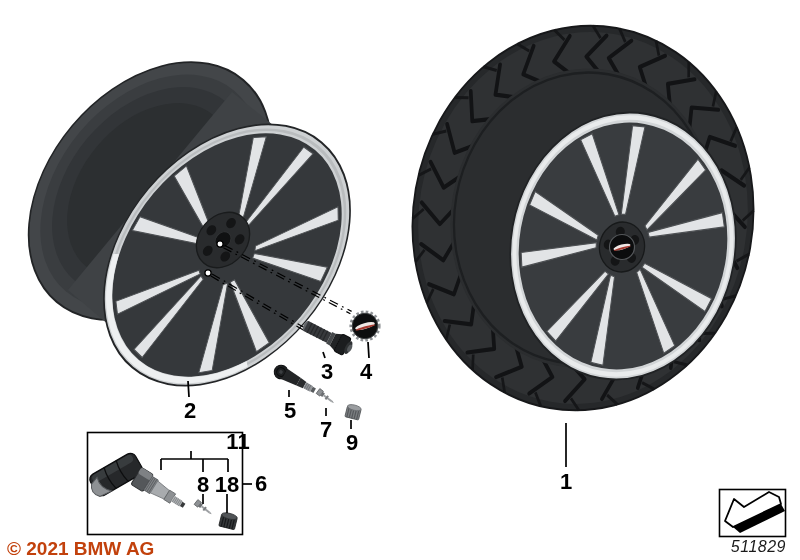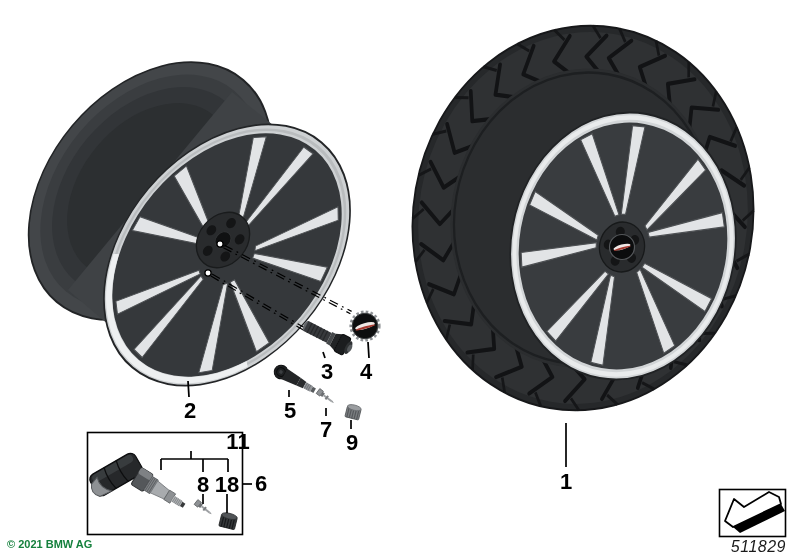--- a/index.html
+++ b/index.html
@@ -1,21 +1,21 @@
 <!DOCTYPE html>
 <html><head>
 <meta charset="utf-8">
 <style>
   html,body{margin:0;padding:0;background:#ffffff;}
   .stage{position:relative;width:800px;height:560px;background:#fff;overflow:hidden;
          font-family:"Liberation Sans",sans-serif;}
   .stage svg{position:absolute;left:0;top:0;}
   .lbl{position:absolute;transform:translateX(-50%);font-weight:700;font-size:22px;
        line-height:1;color:#000;white-space:nowrap;user-select:none;}
-  .copyright{position:absolute;left:7px;top:538px;font-weight:700;font-size:11px;color:#15803d;}
+  .copyright{position:absolute;left:7px;top:538px;font-weight:700;font-size:19px;color:#c2410c;}
   .diagram-number{position:absolute;left:706px;top:538px;width:80px;text-align:right;
        font-size:16px;color:#1a1a1a;letter-spacing:.5px;font-style:italic;}
 </style>
 </head>
 <body>
 
 <div class="stage">
 <svg width="800" height="560" viewBox="0 0 800 560" xmlns="http://www.w3.org/2000/svg">
 
   <g>

